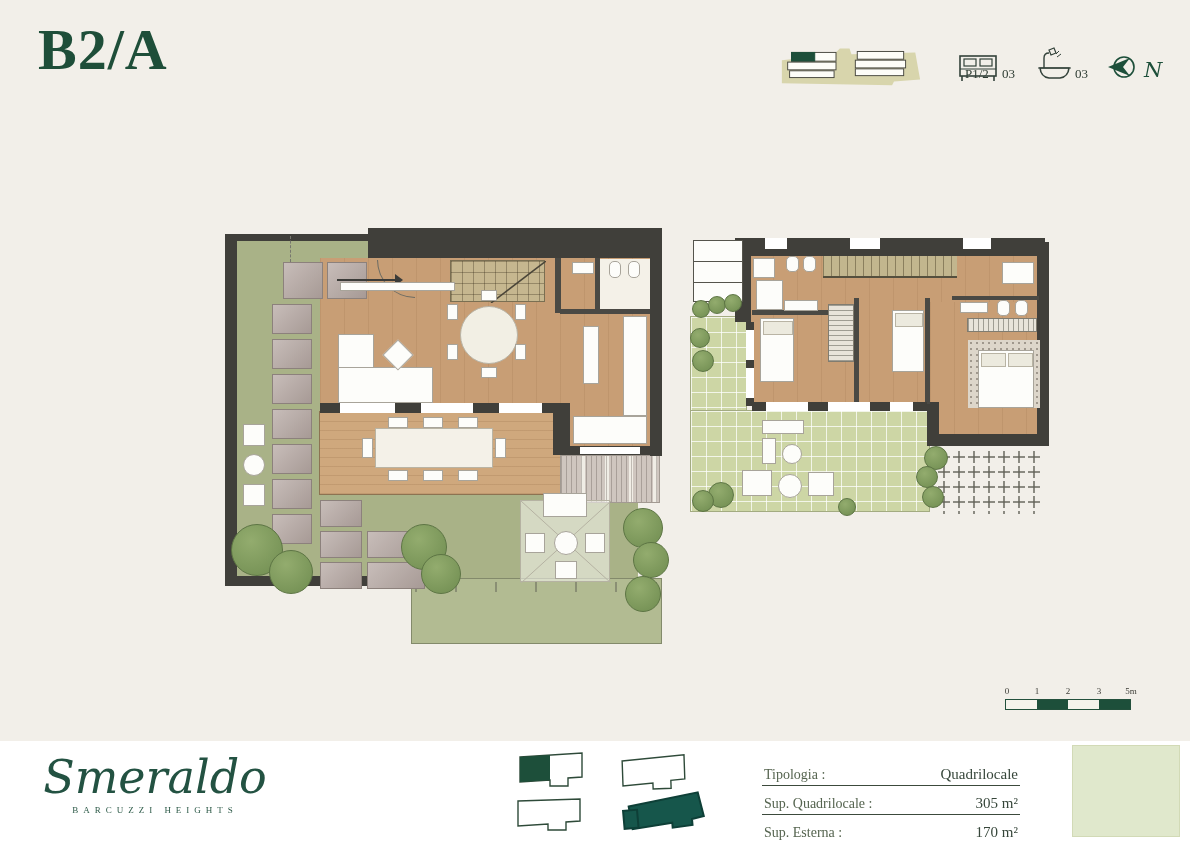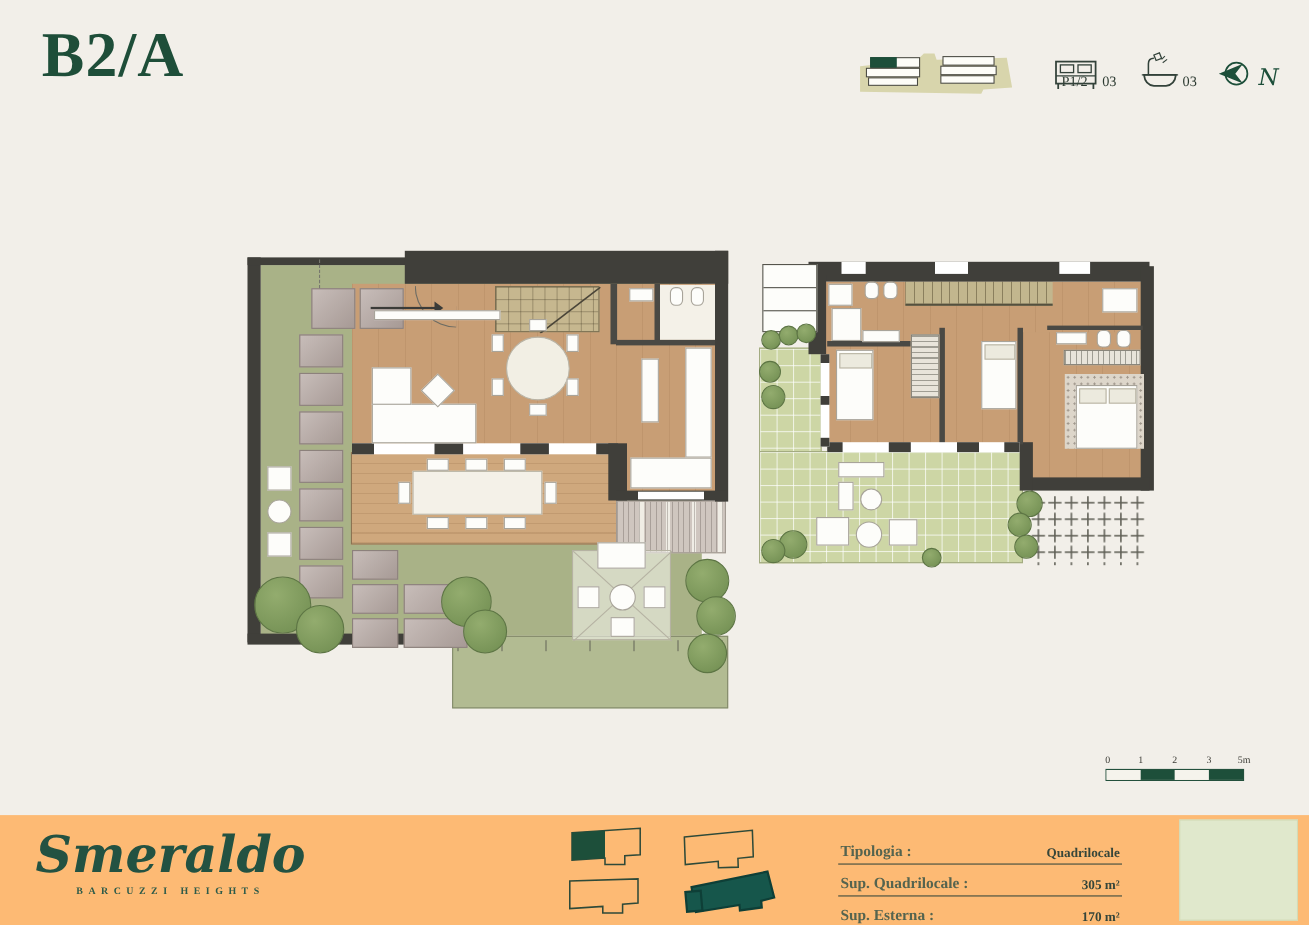--- a/index.html
+++ b/index.html
@@ -29,26 +29,26 @@
   .stipple{background:#ddd6ca;background-image:radial-gradient(rgba(120,110,100,.6) 1px,transparent 1px);background-size:6px 6px;}
   .windowband{background:#ffffff;}
   .fence{background-image:repeating-linear-gradient(90deg,#8a8f74 0 2px,transparent 2px 40px);}
   .gazebo{background:rgba(250,250,244,.55);border:1px solid #b5b2a2;}
   .watermark{font-family:"DejaVu Sans",sans-serif;font-weight:700;font-size:86px;line-height:84px;color:rgba(248,246,240,.55);letter-spacing:4px;text-align:center;}
   
   .scale-num{position:absolute;top:0;font-size:9px;color:#3c3c36;transform:translateX(-50%);}
   .scale-bar{position:absolute;top:13px;left:0;width:124px;height:9px;border:1px solid #23503c;display:flex;}
   .scale-seg{width:31px;height:100%;}
   
-  .footer{background:#fdba74;font-weight:bold;}
+  .footer{background:#ffffff;}
   .brand-name{font-family:"DejaVu Serif",serif;font-style:italic;font-size:46px;color:#235242;line-height:48px;}
   .brand-sub{font-size:9px;letter-spacing:5px;color:#2e5b49;margin-top:4px;}
   .spec-row{display:flex;justify-content:space-between;align-items:flex-end;border-bottom:1px solid #3c4a3c;padding:4px 2px 2px 2px;height:22px;}
   .spec-label{font-size:14px;color:#55644f;}
-  .spec-value{font-size:12px;color:#36463a;}
+  .spec-value{font-size:15px;color:#36463a;}
   .lightbox{background:#e0e8cc;border:1px solid #d2dab6;}
 </style>
 </head>
 <body>
 
 <div class="canvas">
 
   <div class="abs title" style="left:38px;top:16px;">B2/A</div>
 
   <div class="abs" style="left:778px;top:40px;width:390px;height:50px;">

